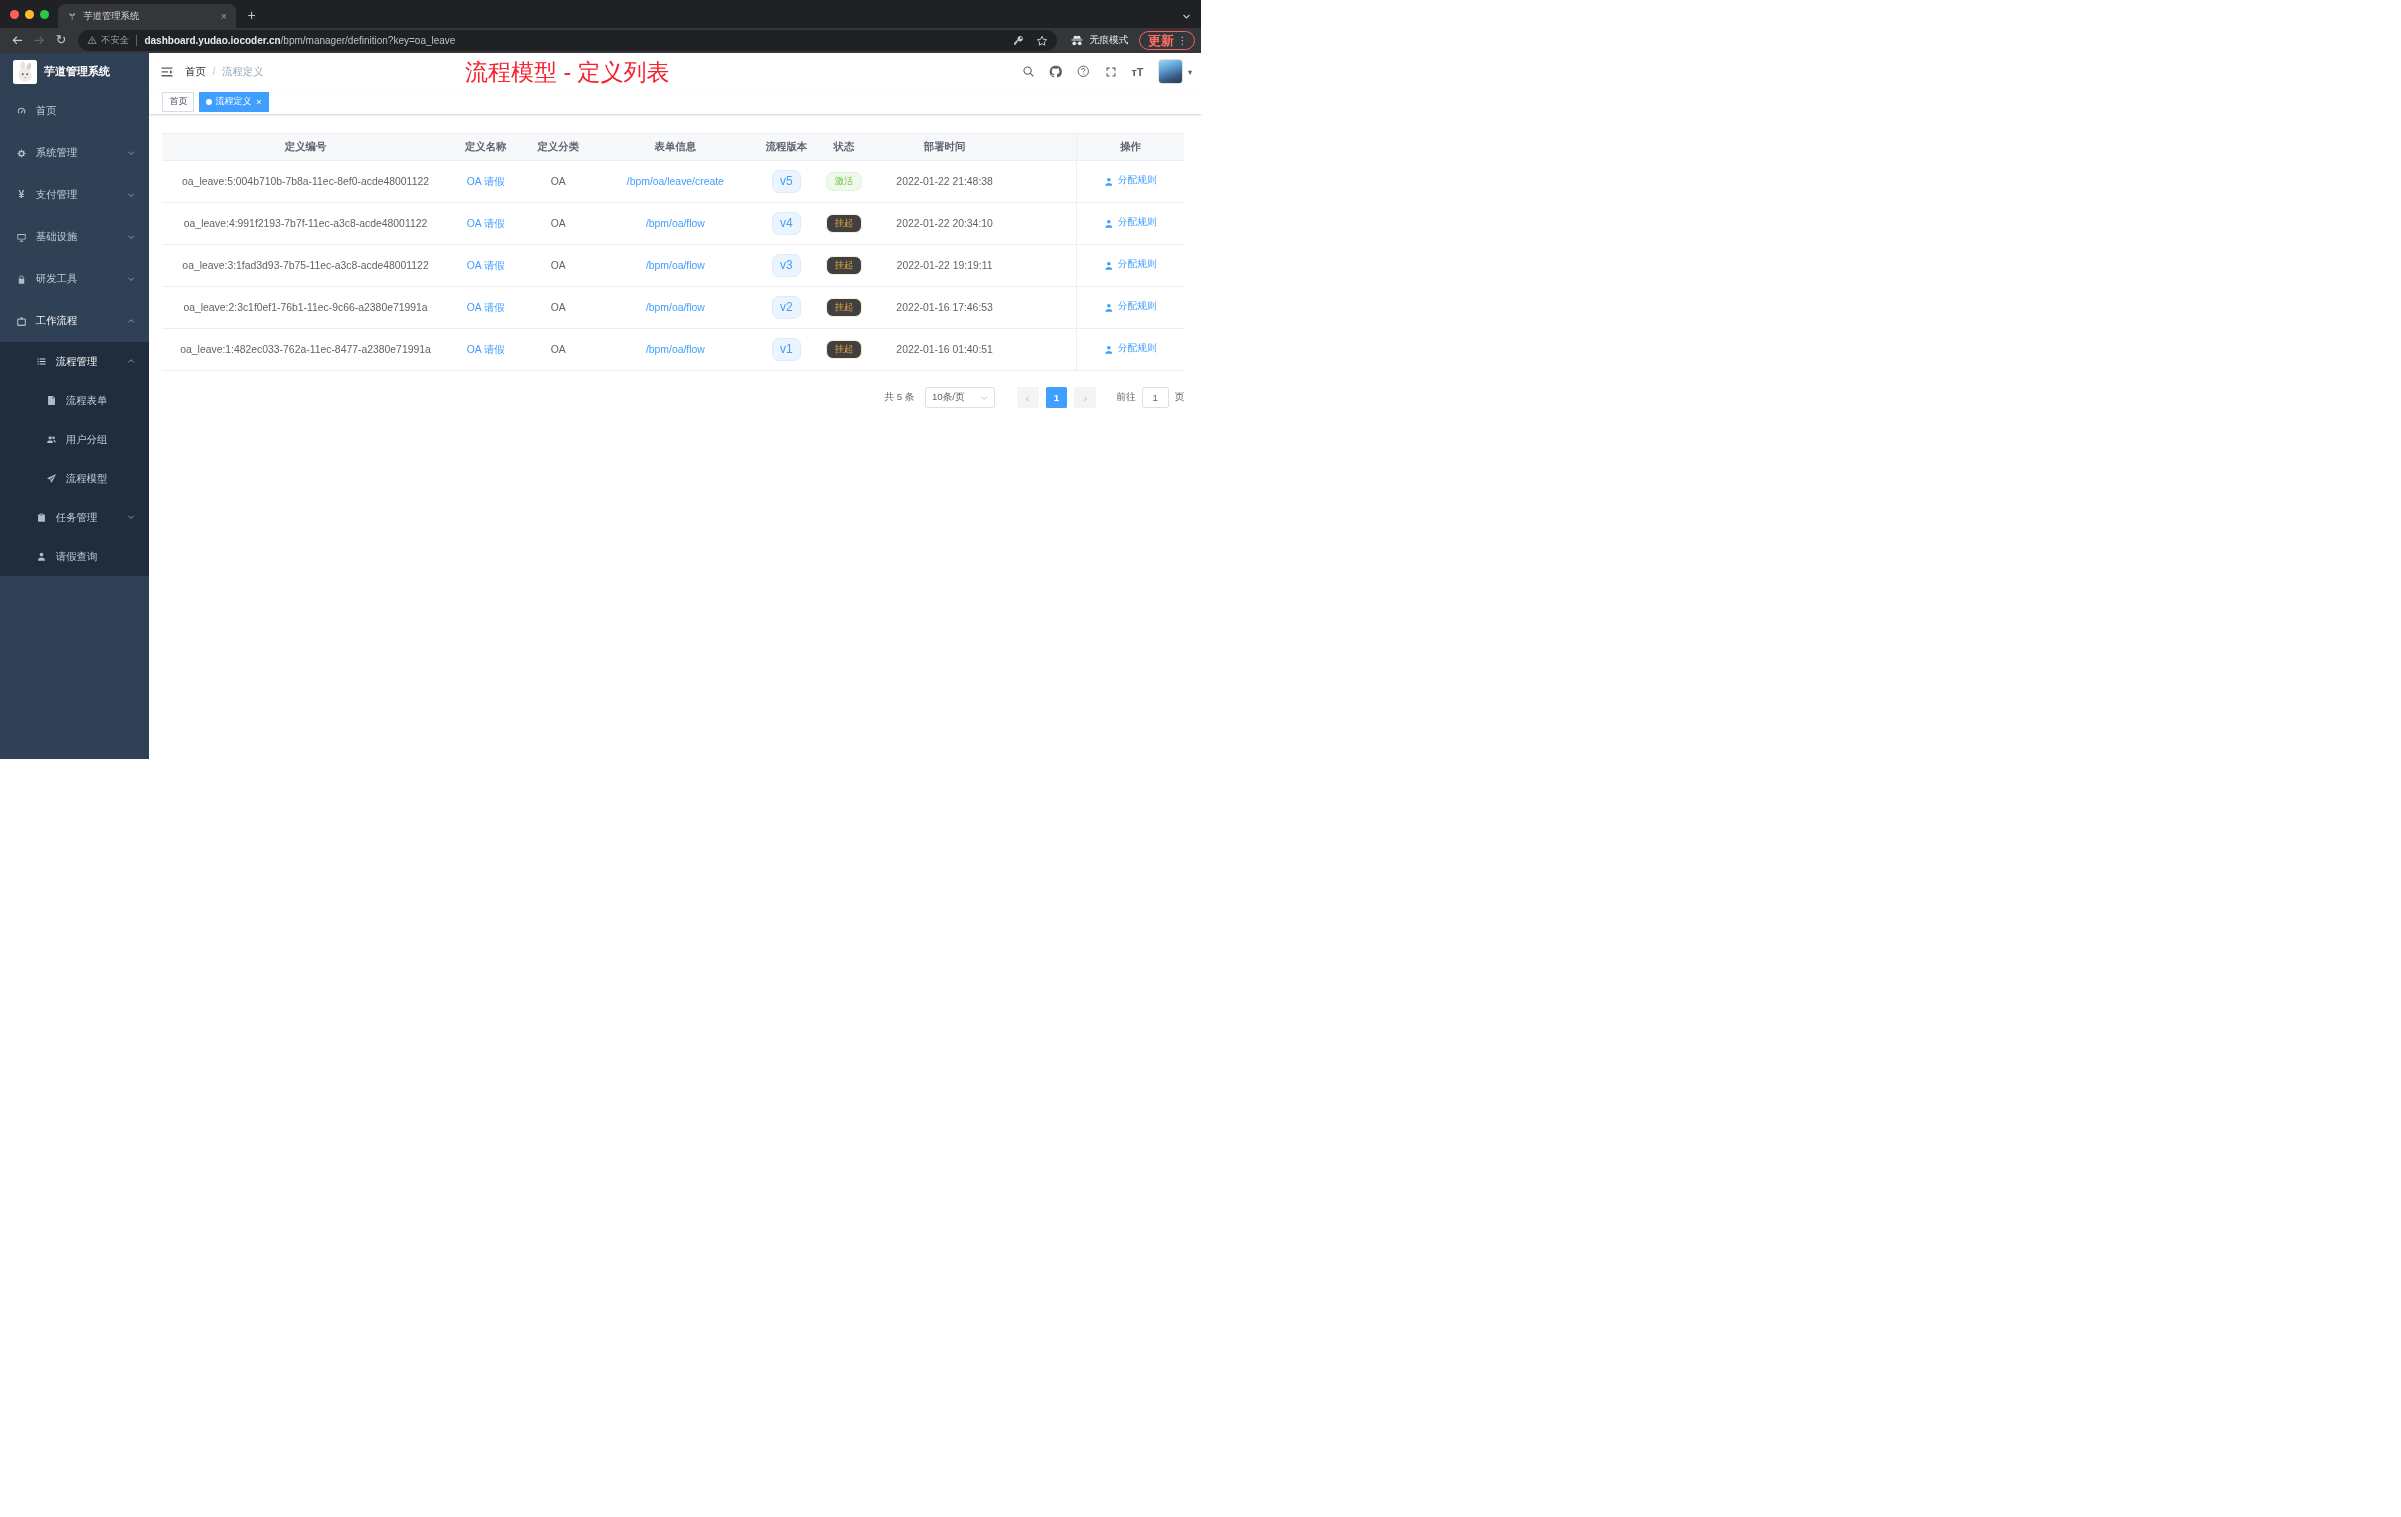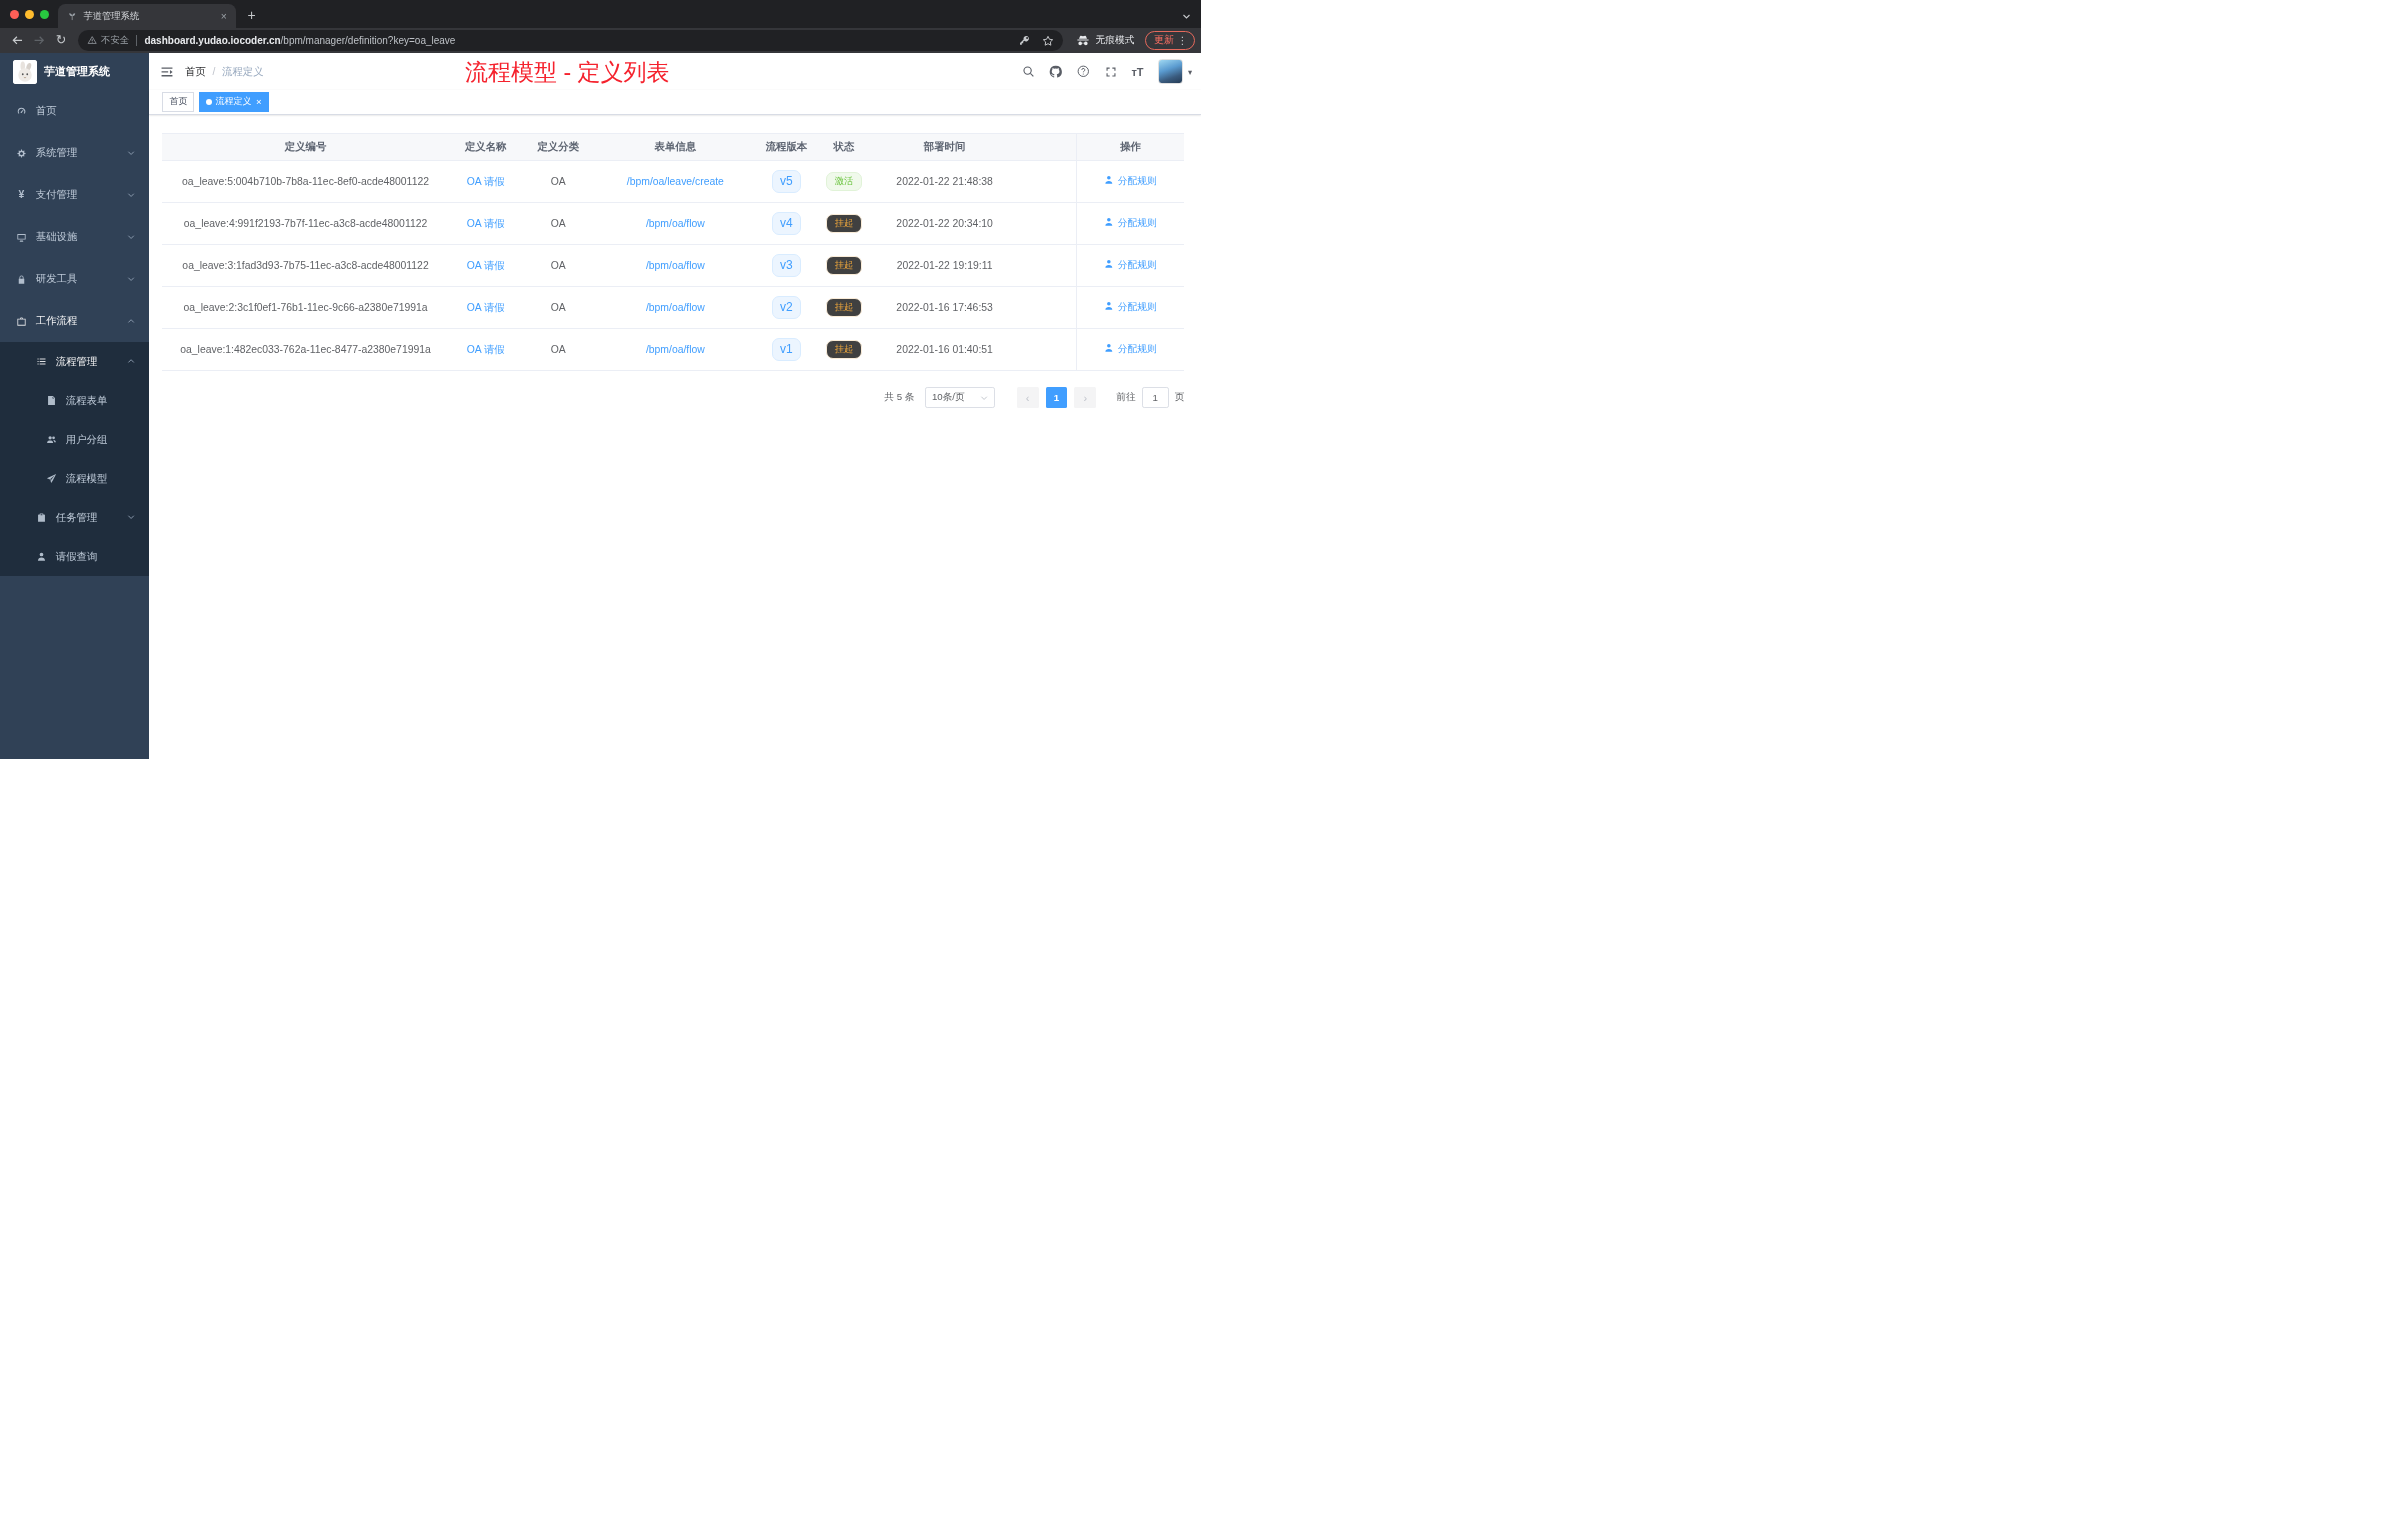--- a/index.html
+++ b/index.html
@@ -27,21 +27,21 @@
   .omnibox { flex: 1; height: 21px; background: #202124; border-radius: 10.4px; margin: 0 6px; display: flex; align-items: center; padding: 0 9px; min-width: 0; }
   .warn-label { color: #9aa0a6; font-size: 9.3px; margin-left: 3.7px; white-space: nowrap; }
   .omni-sep { width: 0.7px; height: 10.4px; background: #5f6368; margin: 0 7.4px; }
   .url { font-size: 10px; white-space: nowrap; overflow: hidden; }
   .url .domain { color: #e8eaed; font-weight: 600; }
   .url .path { color: #bdc1c6; }
   .omni-spacer { flex: 1; }
   .omni-ic { color: #c6c9cc; margin-left: 12px; display: flex; cursor: pointer; }
   .incognito { display: flex; align-items: center; gap: 5.2px; color: #e8eaed; font-size: 9.7px; margin: 0 7.4px; white-space: nowrap; }
   .update-pill { height: 19.3px; border: 1.5px solid #e5695c; border-radius: 10.4px; display: flex; align-items: center; padding: 0 3.7px 0 8.2px; margin-left: 3px; cursor: pointer; }
-  .update-label { color: #ff7063; font-size: 10px; font-weight: 400; }
+  .update-label { color: #ff7063; font-size: 13px; font-weight: 700; }
   .kebab { color: #c6c9cc; font-size: 10.4px; letter-spacing: 0; padding: 0 3px; }
 
   
   .app { flex: 1; display: flex; min-height: 0; }
 
   
   .sidebar { width: 149px; background: #304156; flex-shrink: 0; overflow: hidden; }
   .logo-row { height: 37px; display: flex; align-items: center; padding-left: 12.6px; gap: 7.4px; }
   .logo-img { width: 24px; height: 24px; border-radius: 3px; background: #fff; display: flex; align-items: center; justify-content: center; overflow: hidden; }
   .logo-title { color: #fff; font-size: 11px; font-weight: 700; white-space: nowrap; }
@@ -78,21 +78,21 @@
   .content { padding: 18px 18px 0 13.4px; flex: 1; overflow: hidden; }
   table.def-table { width: 1022px; border-collapse: collapse; table-layout: fixed; font-size: 10.4px; color: #606266; }
   .def-table th { height: 27px; background: #f7f8fa; border-top: 0.7px solid #ebeef5; border-bottom: 0.7px solid #ebeef5; font-weight: 700; color: #5c6370; text-align: center; font-size: 10.4px; }
   .def-table td { height: 42px; border-bottom: 0.7px solid #ebeef5; text-align: center; white-space: nowrap; overflow: hidden; }
   .def-table .op-col { border-left: 0.7px solid #ebeef5; }
   .link { color: #409eff; cursor: pointer; }
   .tag-ver { display: inline-block; padding: 2.2px 7.4px; font-size: 12px; background: #ecf5ff; border: 0.7px solid #d9ecff; color: #409eff; border-radius: 7px; line-height: 1.4; }
   .tag-status { display: inline-block; padding: 2.2px 7.4px; font-size: 9.3px; border: 0.7px solid transparent; border-radius: 7px; line-height: 1.4; }
   .tag-status.success { background: #f0f9eb; border-color: #e1f3d8; color: #67c23a; }
   .tag-status.warning { background: #404040; border-color: #faecd8; color: #e6a23c; }
-  .op-link { color: #409eff; font-size: 9.7px; display: inline-flex; align-items: flex-start; gap: 3.7px; cursor: pointer; }
+  .op-link { color: #409eff; font-size: 9.7px; display: inline-flex; align-items: flex-end; gap: 3.7px; cursor: pointer; }
 
   .pagination { width: 1022px; display: flex; justify-content: flex-end; align-items: center; margin-top: 16.3px; font-size: 9.7px; color: #606266; }
   .pg-total { margin-right: 10.4px; }
   .pg-size { width: 70px; height: 21px; border: 0.7px solid #dcdfe6; border-radius: 2.2px; display: flex; align-items: center; justify-content: space-between; padding: 0 6px; margin-right: 18px; color: #606266; cursor: pointer; background: #fff; }
   .pg-size .sel-caret { color: #c0c4cc; display: flex; }
   .pg-btn { width: 22px; height: 21px; background: #f4f4f5; border-radius: 1.5px; display: flex; align-items: center; justify-content: center; color: #c0c4cc; margin: 0 3.7px; cursor: pointer; font-size: 11px; }
   .pg-page { width: 21px; height: 21px; background: #409eff; color: #fff; border-radius: 1.5px; display: flex; align-items: center; justify-content: center; font-weight: 600; margin: 0 3.7px; cursor: pointer; }
   .pg-jump { display: flex; align-items: center; margin-left: 16.3px; gap: 6px; }
   .pg-input { width: 27px; height: 21px; border: 0.7px solid #dcdfe6; border-radius: 2.2px; text-align: center; color: #606266; font-size: 9.7px; font-family: inherit; }
 </style>

